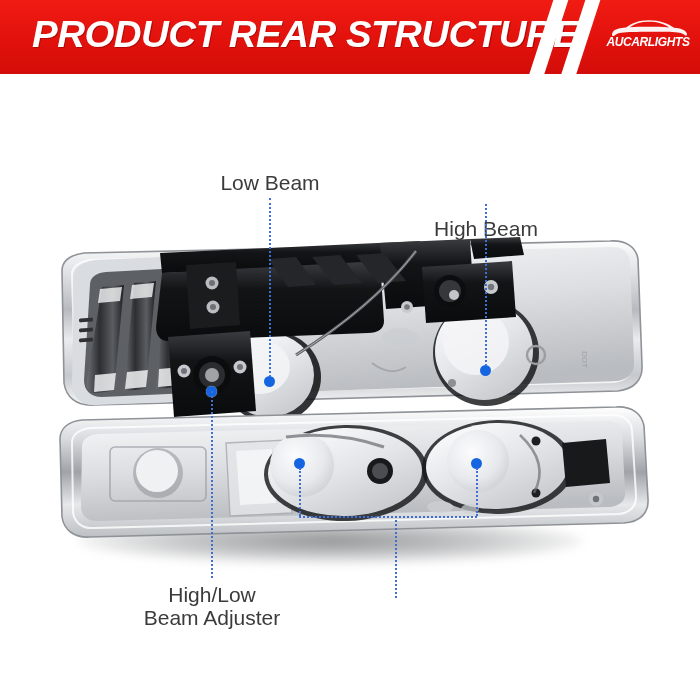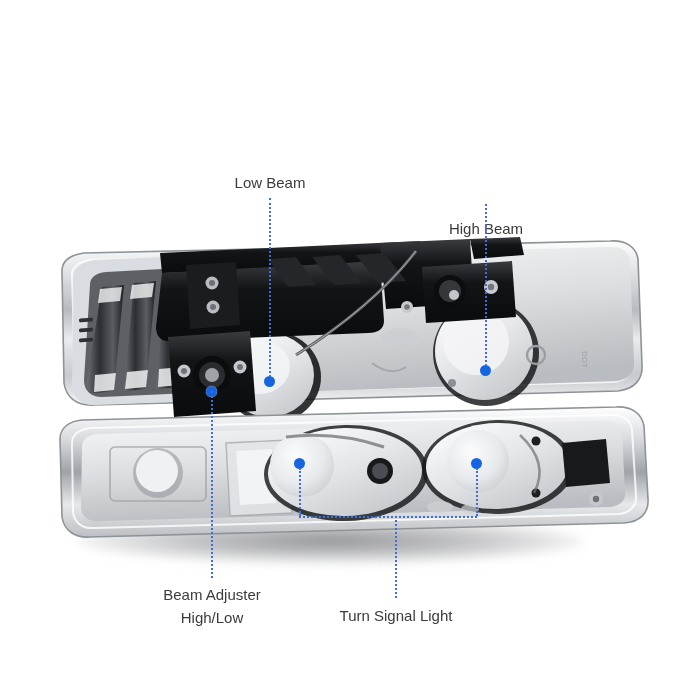--- a/index.html
+++ b/index.html
@@ -88,21 +88,21 @@
     color: #ffffff;
     letter-spacing: -0.4px;
     white-space: nowrap;
     transform: scaleX(0.96);
   }
 
   
   .callout {
     position: absolute;
     color: #3b3b3b;
-    font-size: 15px;
+    font-size: 21px;
     line-height: 22px;
     white-space: nowrap;
     font-family: "Liberation Sans", "DejaVu Sans", sans-serif;
   }
   .callout.two-line { line-height: 23px; }
 
   
   .lead-v {
     position: absolute;
     width: 0;
@@ -141,20 +141,38 @@
     border-radius: 50%;
     background: radial-gradient(ellipse at 50% 50%, rgba(60,62,66,0.55) 0%, rgba(90,92,96,0.34) 42%, rgba(150,152,156,0.12) 70%, rgba(255,255,255,0) 100%);
     filter: blur(5px);
   }
 </style>
 </head>
 <body>
 
 <div id="page">
 
+  <div class="banner">
+    <div class="banner-grad"></div>
+
+    <div class="banner-title">PRODUCT REAR STRUCTURE</div>
+
+    <div class="slash s1"></div>
+    <div class="slash s2"></div>
+
+    <div class="logo">
+      <svg class="logo-car" viewBox="0 0 82 22">
+        <path d="M4 18 C4 12 12 11 18 10.5 C24 6 31 3.2 41 3.2 C52 3.2 60 6.5 66 10.8 C72 11.4 78 12.6 79 17
+                 C79.4 18.6 78 19 77 18.2 C75 16 71 15.4 67 15.2 C55 14.6 28 14.6 16 15.4
+                 C12 15.7 8.5 16.4 6.6 18.4 C5.6 19.4 4 19.4 4 18 Z" fill="#ffffff" opacity="0.95"></path>
+        <path d="M22 10.2 C27 6.6 33 4.8 41 4.8 C49 4.8 56 6.8 61 10.4 C50 9.7 33 9.7 22 10.2 Z" fill="#e8140f"></path>
+      </svg>
+      <div class="logo-text">AUCARLIGHTS</div>
+    </div>
+  </div>
 
   <div class="shadow-ell"></div>
 
   <div class="photo">
     <svg width="610" height="350" viewBox="0 0 610 350">
       <defs>
         <linearGradient id="chromeV" x1="0" y1="0" x2="0" y2="1">
           <stop offset="0%" stop-color="#fdfdfd"></stop>
           <stop offset="18%" stop-color="#e2e4e7"></stop>
           <stop offset="42%" stop-color="#b7babf"></stop>
@@ -341,27 +359,24 @@
 
   <div class="callout" style="left:386px; top:178px; width:200px; text-align:center;margin-top:40px;">
     <span>High Beam</span>
   </div>
   <div class="lead-v" style="left:485px; top:204px; height:166px;"></div>
   <div class="dot" style="left:480px; top:365px;"></div>
 
   <div class="dot" style="left:206px; top:386px;"></div>
   <div class="lead-v" style="left:211px; top:391px; height:187px;"></div>
   <div class="callout two-line" style="left:92px; top:583px; width:240px; text-align:center;">
+    <div>High/Low</div>
     <div>Beam Adjuster</div>
-    <div>High/Low</div>
   </div>
 
   <div class="dot" style="left:294px; top:458px;"></div>
   <div class="dot" style="left:471px; top:458px;"></div>
   <div class="lead-v" style="left:299px; top:468px; height:48px;"></div>
   <div class="lead-v" style="left:476px; top:468px; height:48px;"></div>
   <div class="lead-h" style="left:299px; top:516px; width:178px;"></div>
   <div class="lead-v" style="left:395px; top:516px; height:82px;"></div>
-  <div class="callout" style="left:276px; top:605px; width:240px; text-align:center;">
-    <span>Turn Signal Light</span>
-  </div>
 
 </div>
 
 </body></html>

